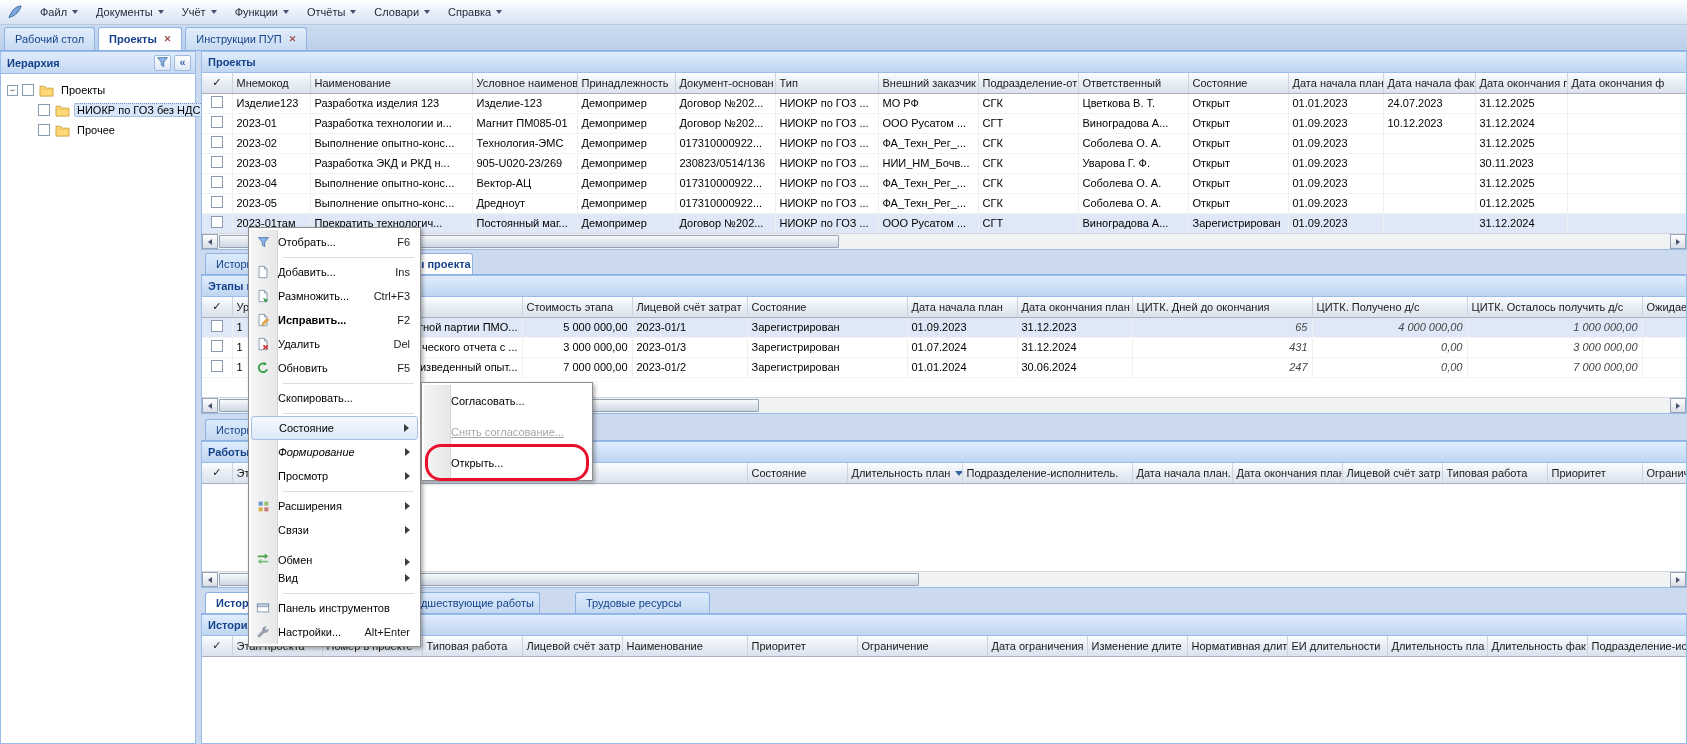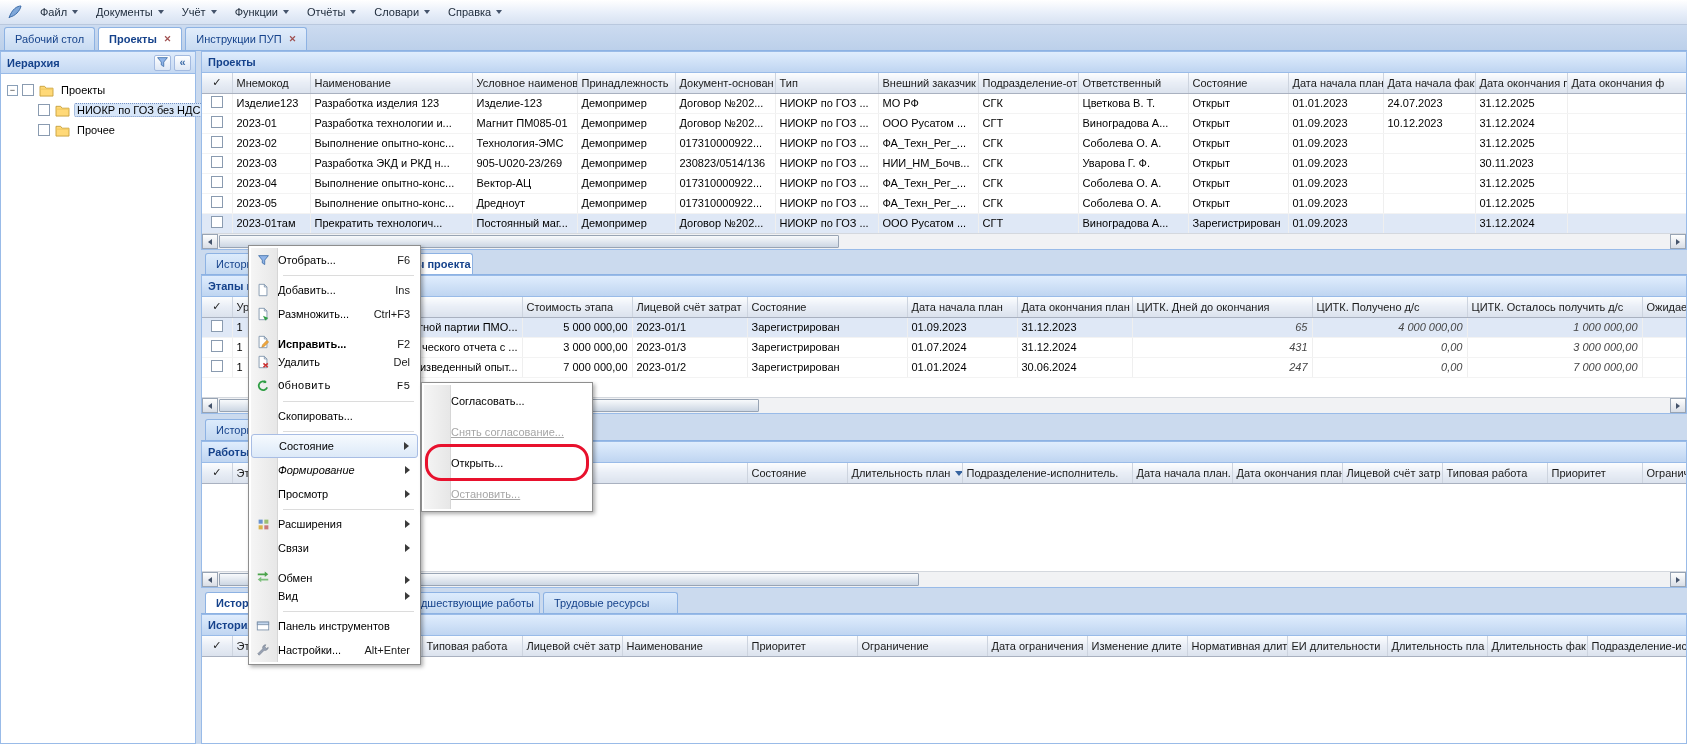--- a/index.html
+++ b/index.html
@@ -525,21 +525,21 @@
         </div>
       </div>
 
       <div class="tabstrip" style="margin-top:4px">
           <div class="stab active" style="width: 120px;">
             <span class="tab-label">История...</span>
           </div>
           <div class="stab" style="width: 212px; justify-content: flex-start; padding-left: 72px;">
             <span class="tab-label">Предшествующие работы</span>
           </div>
-          <div class="stab" style="width: 135px;">
+          <div class="stab" style="width: 135px; margin-left: 32px;">
             <span class="tab-label">Трудовые ресурсы</span>
           </div>
         </div>
 
       <div class="panel" style="flex:1">
         <div class="panel-header">
           <span>История...</span>
         </div>
         <div class="grid-wrap">
             <table class="grid" style="width: 1487px;">
@@ -580,21 +580,21 @@
                 </tr>
               </thead>
               <tbody></tbody>
             </table>
           </div>
       </div>
 
     </div>
   </div>
 
-  <div class="ctx" style="left:248px;top:245px;width:173px;">
+  <div class="ctx" style="left:248px;top:227px;width:173px;">
       <div class="mi" style="height: 24px;">
         <span class="ic">
           <svg width="13" height="13" viewBox="0 0 16 16">
             <path d="M2 2h12L9.5 7.5V13l-3-2V7.5z" fill="#8fb4e8" stroke="#3c6ca8"></path>
           </svg>
         </span>
         <span class="lbl">Отобрать...</span>
         <span class="sc">F6</span>
       </div>
       <div class="msep"></div>
@@ -612,21 +612,21 @@
         <span class="ic">
           <svg width="14" height="14" viewBox="0 0 16 16">
             <path d="M3.5 1.5h6l3 3v10h-9z" fill="#fff" stroke="#7e93ab"></path>
             <path d="M9.5 1.5v3h3" fill="none" stroke="#7e93ab"></path>
             <path d="M8 10l6 2.5-3.5 3z" fill="#2f9e44"></path>
           </svg>
         </span>
         <span class="lbl">Размножить...</span>
         <span class="sc">Ctrl+F3</span>
       </div>
-      <div class="mi bold" style="height: 24px; align-items: flex-end;">
+      <div class="mi bold" style="height: 24px;">
         <span class="ic">
           <svg width="14" height="14" viewBox="0 0 16 16">
             <path d="M3.5 1.5h6l3 3v10h-9z" fill="#fff" stroke="#7e93ab"></path>
             <path d="M9.5 1.5v3h3" fill="none" stroke="#7e93ab"></path>
             <path d="M6.5 14l1-3 5-5 2 2-5 5z" fill="#f0a63c" stroke="#b97f23" stroke-width="0.5"></path>
           </svg>
         </span>
         <span class="lbl">Исправить...</span>
         <span class="sc">F2</span>
       </div>
@@ -634,21 +634,21 @@
         <span class="ic">
           <svg width="14" height="14" viewBox="0 0 16 16">
             <path d="M3.5 1.5h6l3 3v10h-9z" fill="#fff" stroke="#7e93ab"></path>
             <path d="M9.5 1.5v3h3" fill="none" stroke="#7e93ab"></path>
             <path d="M8.5 9.5l5 4.5M13.5 9.5l-5 4.5" stroke="#cc3333" stroke-width="1.8"></path>
           </svg>
         </span>
         <span class="lbl">Удалить</span>
         <span class="sc">Del</span>
       </div>
-      <div class="mi" style="height: 24px; font-family: Liberation Mono, monospace;">
+      <div class="mi" style="height: 24px;">
         <span class="ic">
           <svg width="14" height="14" viewBox="0 0 16 16">
             <path d="M12.8 9.5A5 5 0 1 1 11.5 4" fill="none" stroke="#2f9e44" stroke-width="2"></path>
             <path d="M10.2 1l1.6 3.4-3.6.4z" fill="#2f9e44"></path>
           </svg>
         </span>
         <span class="lbl">Обновить</span>
         <span class="sc">F5</span>
       </div>
       <div class="msep"></div>
@@ -732,19 +732,15 @@
       </div>
       <div class="mi disabled" style="height: 31px;">
         <span class="ic"></span>
         <span class="lbl">Снять согласование...</span>
       </div>
       <div class="mi" style="height: 31px;">
         <span class="ic"></span>
         <span class="lbl">Открыть...</span>
         <span class="annotation"></span>
       </div>
-      <div class="mi disabled" style="height: 31px;">
-        <span class="ic"></span>
-        <span class="lbl">Остановить...</span>
-      </div>
     </div>
 
 </div>
 
 </body></html>

